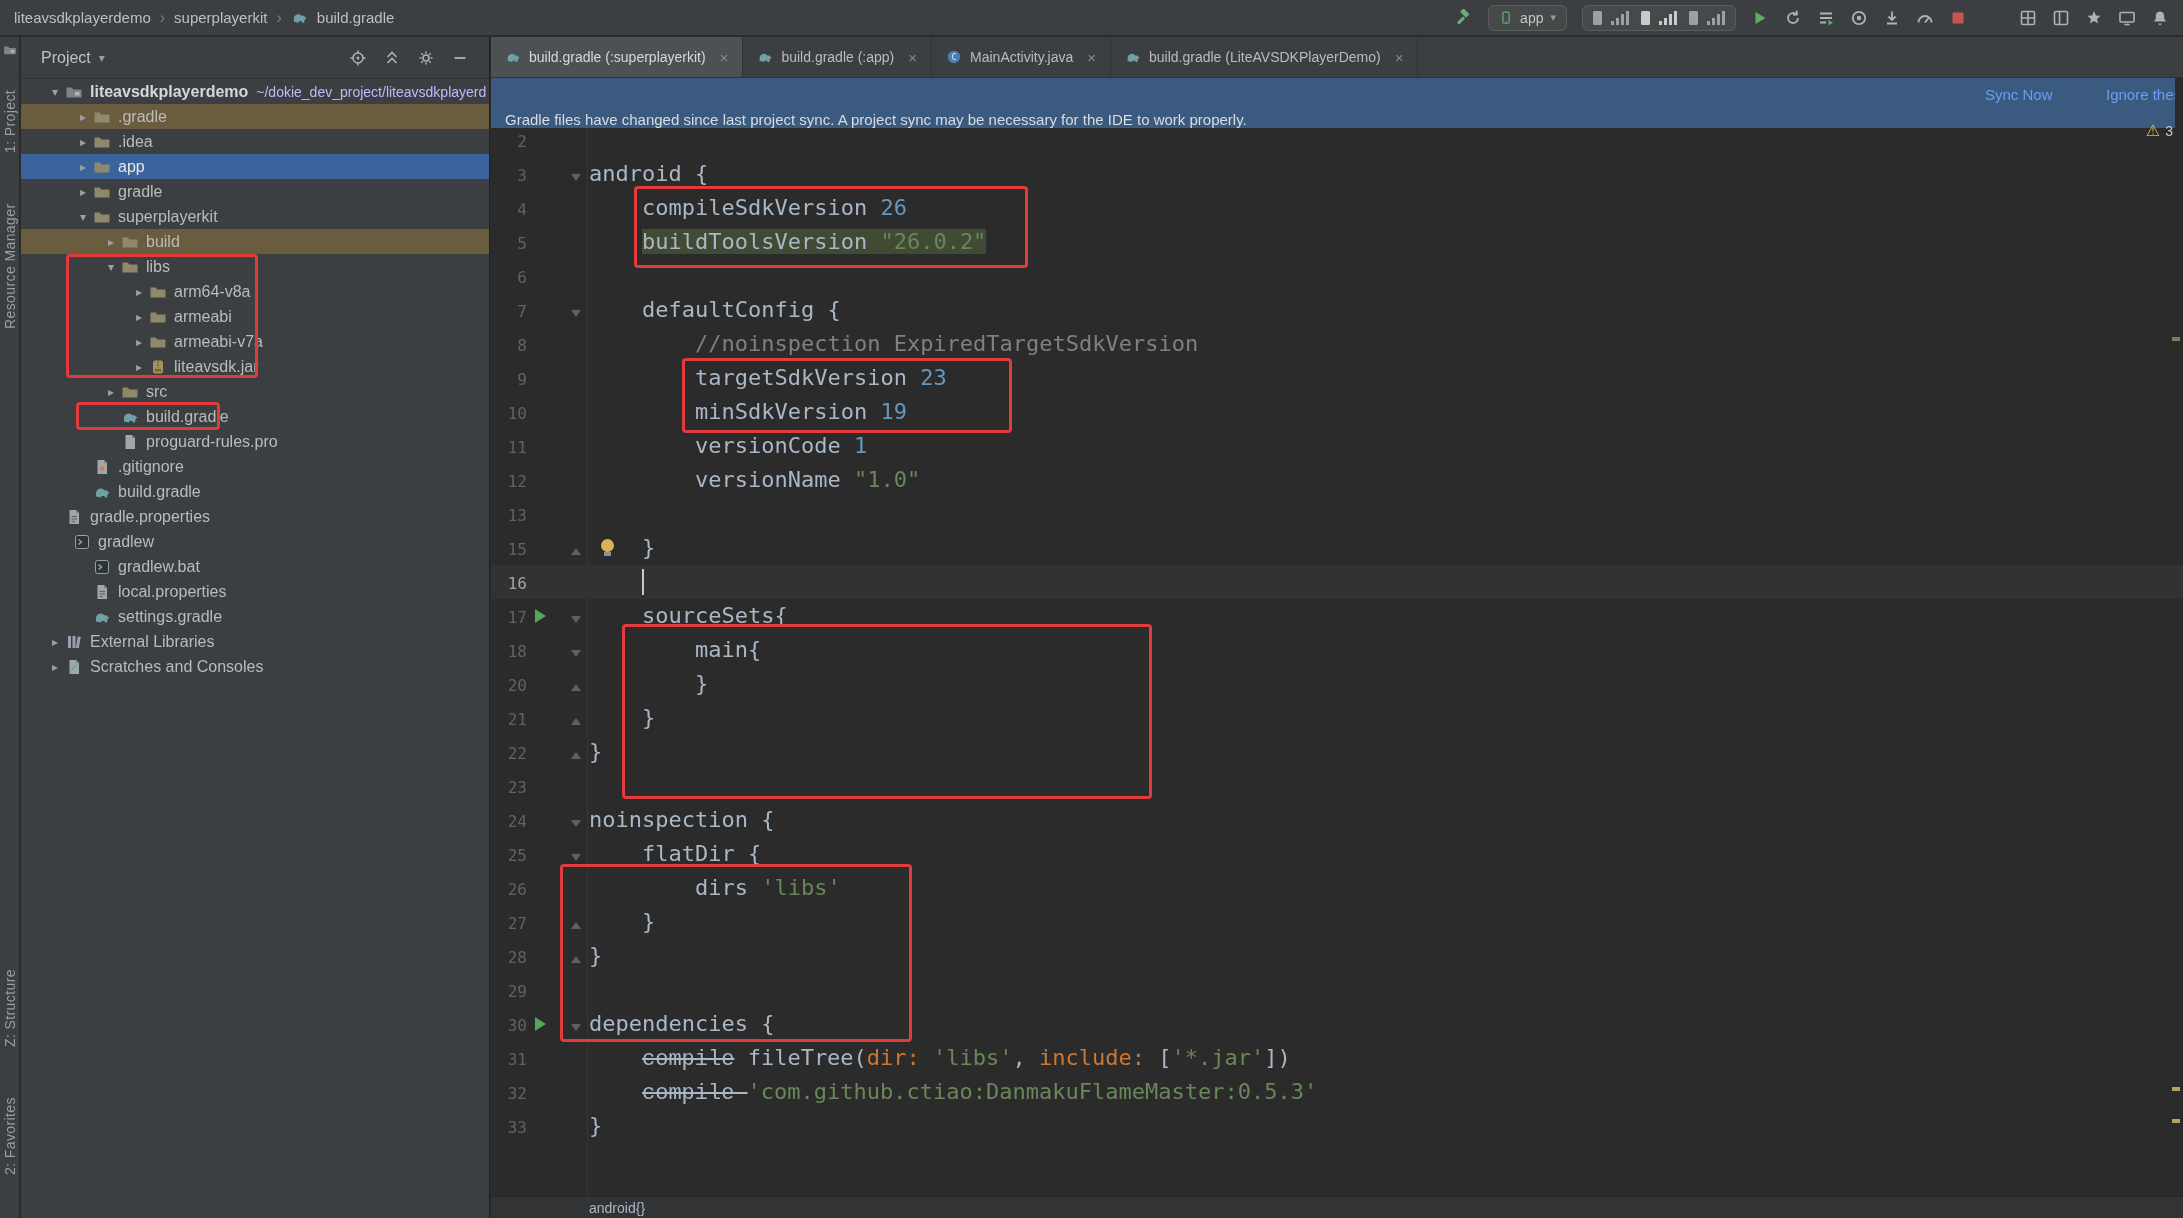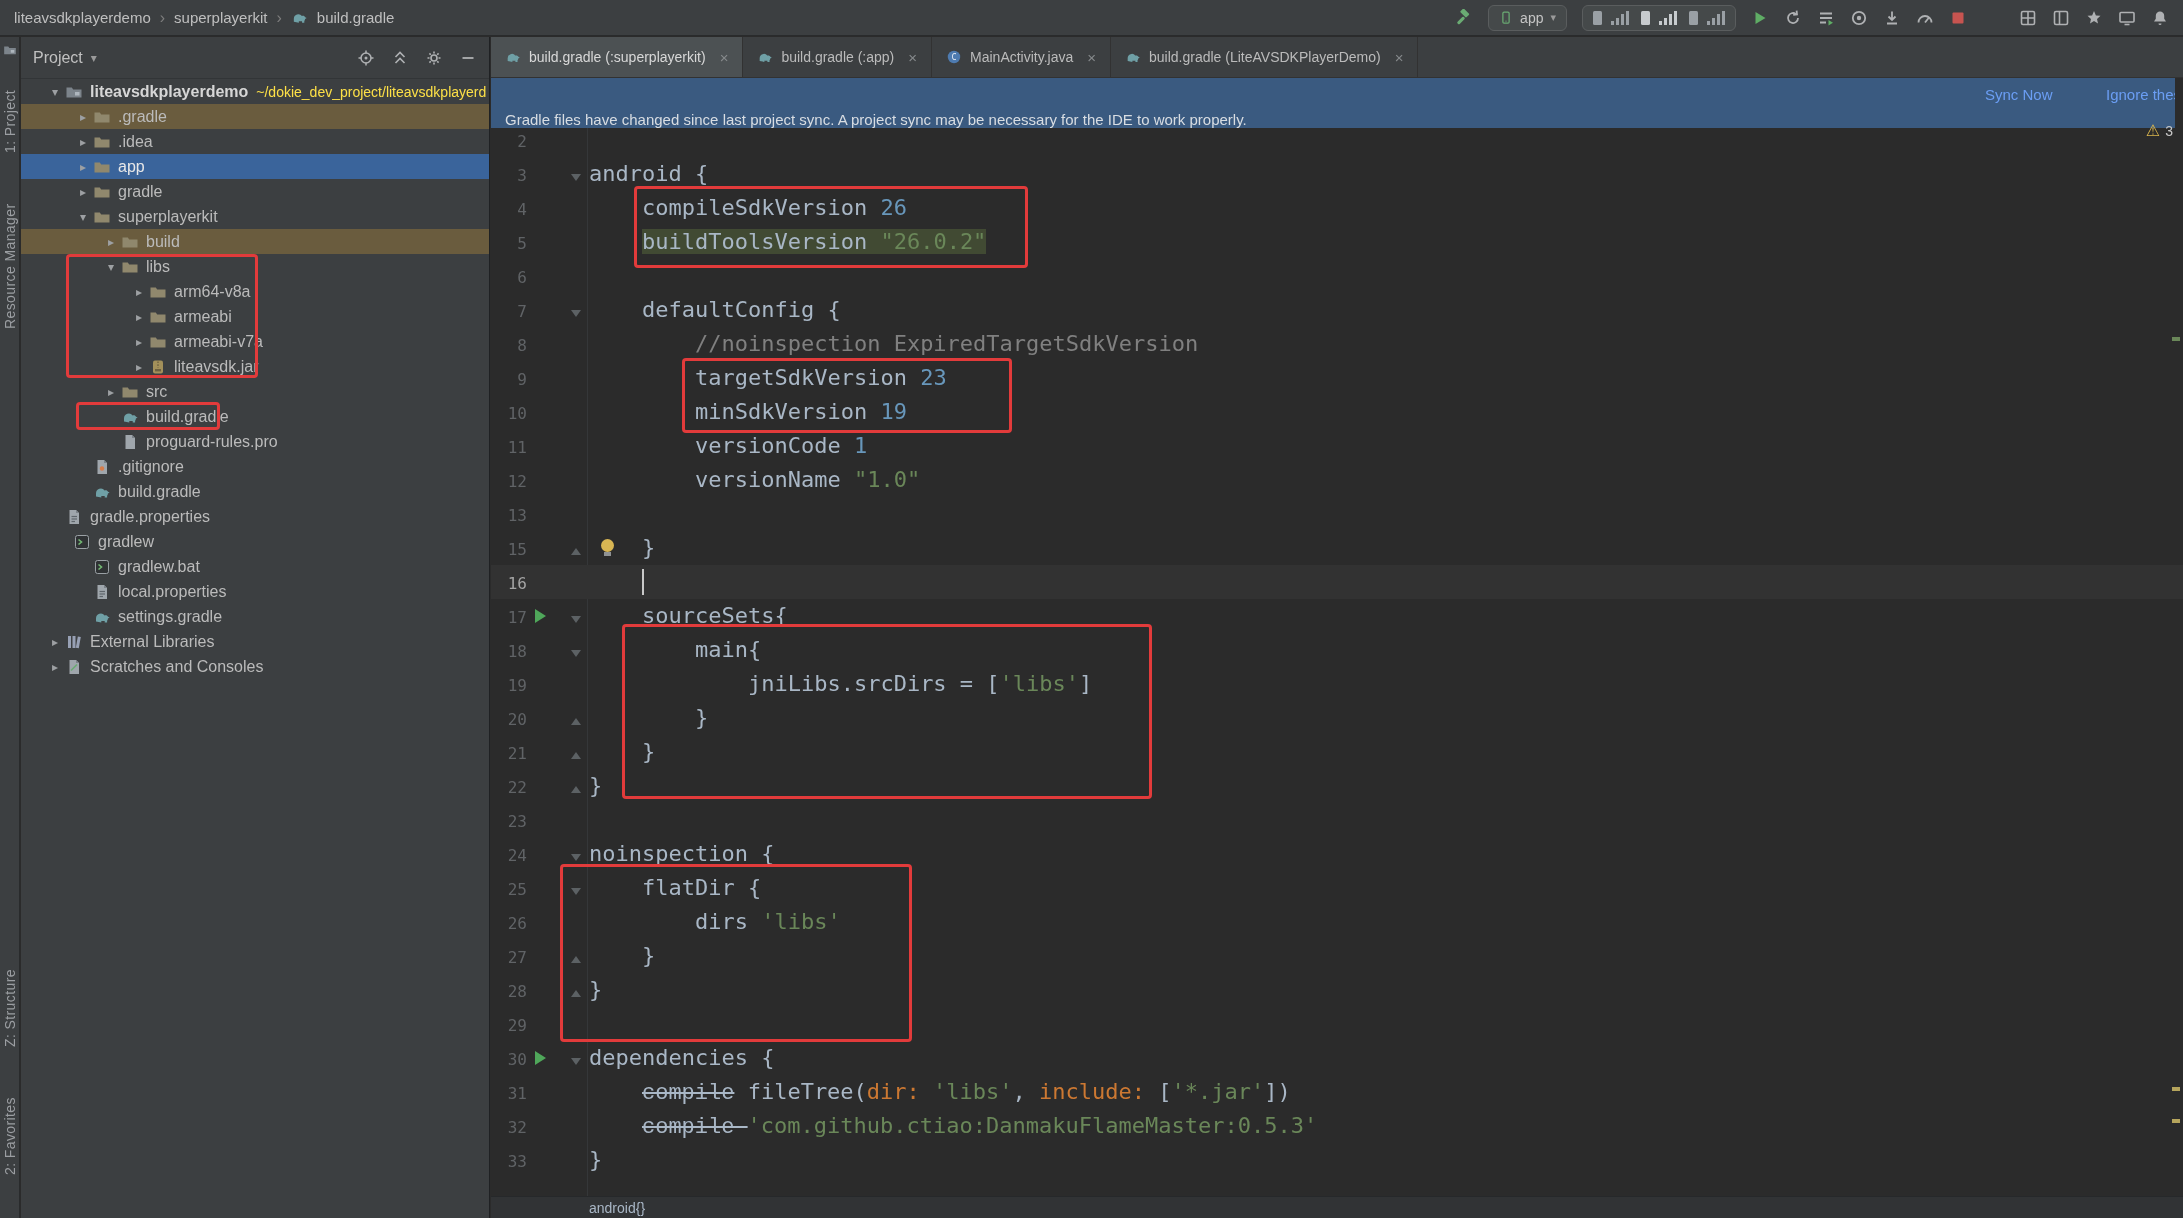--- a/index.html
+++ b/index.html
@@ -35,35 +35,35 @@
   .stripe-icon{position:absolute;left:3px;top:6px;width:14px;height:14px;}
   .vlabel{position:absolute;left:0;width:20px;display:flex;align-items:center;justify-content:center;
           writing-mode:vertical-rl;transform:rotate(180deg);color:#9b9ea2;font-size:14px;
           letter-spacing:.4px;white-space:nowrap;}
   #vl1{top:34px;height:100px;} #vl2{top:142px;height:175px;}
   #vl3{bottom:150px;height:120px;} #vl4{bottom:26px;height:112px;}
 
   
   .project-panel{position:absolute;left:21px;top:37px;width:469px;bottom:0;background:#3c3f41;
                  border-right:1px solid #1f2123;overflow:hidden;z-index:2;}
-  .panel-header{height:42px;display:flex;align-items:center;gap:8px;padding:0 12px;font-size:16px;
+  .panel-header{height:42px;display:flex;align-items:center;gap:8px;padding:0 20px;font-size:16px;
                 color:#c0c0c0;border-bottom:1px solid #323537;}
   .panel-header .caret{font-size:12px;color:#9a9a9a;}
   .ph-icons{margin-left:auto;display:flex;align-items:center;gap:16px;}
   .ph-icon{width:18px;height:18px;}
   .tree{position:absolute;left:0;right:0;top:42px;}
   .trow{display:flex;align-items:center;height:25px;font-size:16px;color:#bbbbbb;white-space:nowrap;
         overflow:hidden;cursor:default;}
   .trow.bg-brown{background:var(--tree-marked-brown);}
   .trow.bg-blue{background:var(--tree-selected-blue);color:#e8e8e8;}
   .trow .arrow{display:inline-block;width:20px;text-align:center;font-size:12px;color:#9da0a3;flex:none;}
   .trow .ticon{width:18px;height:18px;margin-right:7px;flex:none;}
   .trow .tlabel{}
   .trow .tlabel.bold{font-weight:bold;color:#d6d6d6;}
-  .trow .tsuffix{color:#fde047;margin-left:8px;font-size:14px;}
+  .trow .tsuffix{color:#c4b5fd;margin-left:8px;font-size:14px;}
 
   
   .editor{position:absolute;left:491px;top:37px;right:0;bottom:0;background:#2b2b2b;}
   .tabbar{position:absolute;left:0;top:0;right:0;height:41px;background:#3c3f41;
           border-bottom:1px solid #323232;display:flex;align-items:stretch;z-index:4;}
   .tab{display:flex;align-items:center;gap:8px;padding:12px 14px;font-size:14px;color:#bbbbbb;
        border-right:1px solid #323232;cursor:default;justify-content:flex-end;}
   .tab.active{background:#4c5153;color:#d8d8d8;}
   .tab .ticon{width:16px;height:16px;}
   .tab .close{color:#868a8c;font-size:15px;margin-left:6px;}
@@ -610,21 +610,20 @@
         <div class="line"><span class="ln">8</span><span class="runslot"></span><span class="foldslot"></span><span class="seg cm">        //noinspection ExpiredTargetSdkVersion</span></div>
         <div class="line"><span class="ln">9</span><span class="runslot"></span><span class="foldslot"></span><span class="seg pl">        targetSdkVersion </span><span class="seg num">23</span></div>
         <div class="line"><span class="ln">10</span><span class="runslot"></span><span class="foldslot"></span><span class="seg pl">        minSdkVersion </span><span class="seg num">19</span></div>
         <div class="line"><span class="ln">11</span><span class="runslot"></span><span class="foldslot"></span><span class="seg pl">        versionCode </span><span class="seg num">1</span></div>
         <div class="line"><span class="ln">12</span><span class="runslot"></span><span class="foldslot"></span><span class="seg pl">        versionName </span><span class="seg str">"1.0"</span></div>
         <div class="line"><span class="ln">13</span><span class="runslot"></span><span class="foldslot"></span></div>
         <div class="line"><span class="ln">15</span><span class="runslot"></span><span class="foldslot"><span class="fold-end"></span></span><span class="seg pl">    }</span><span class="bulb"></span></div>
         <div class="line cur"><span class="ln">16</span><span class="runslot"></span><span class="foldslot"></span><span class="caret-bar"></span></div>
         <div class="line"><span class="ln">17</span><span class="runslot"><span class="runmark"></span></span><span class="foldslot"><span class="fold-open"></span></span><span class="seg pl">    sourceSets{</span></div>
         <div class="line"><span class="ln">18</span><span class="runslot"></span><span class="foldslot"><span class="fold-open"></span></span><span class="seg pl">        main{</span></div>
-        <div class="line"><span class="ln">19</span><span class="runslot"></span><span class="foldslot"></span><span class="seg pl">            jniLibs.srcDirs = [</span><span class="seg str">'libs'</span><span class="seg pl">]</span></div>
         <div class="line"><span class="ln">20</span><span class="runslot"></span><span class="foldslot"><span class="fold-end"></span></span><span class="seg pl">        }</span></div>
         <div class="line"><span class="ln">21</span><span class="runslot"></span><span class="foldslot"><span class="fold-end"></span></span><span class="seg pl">    }</span></div>
         <div class="line"><span class="ln">22</span><span class="runslot"></span><span class="foldslot"><span class="fold-end"></span></span><span class="seg pl">}</span></div>
         <div class="line"><span class="ln">23</span><span class="runslot"></span><span class="foldslot"></span></div>
         <div class="line"><span class="ln">24</span><span class="runslot"></span><span class="foldslot"><span class="fold-open"></span></span><span class="seg pl">noinspection {</span></div>
         <div class="line"><span class="ln">25</span><span class="runslot"></span><span class="foldslot"><span class="fold-open"></span></span><span class="seg pl">    flatDir {</span></div>
         <div class="line"><span class="ln">26</span><span class="runslot"></span><span class="foldslot"></span><span class="seg pl">        dirs </span><span class="seg str">'libs'</span></div>
         <div class="line"><span class="ln">27</span><span class="runslot"></span><span class="foldslot"><span class="fold-end"></span></span><span class="seg pl">    }</span></div>
         <div class="line"><span class="ln">28</span><span class="runslot"></span><span class="foldslot"><span class="fold-end"></span></span><span class="seg pl">}</span></div>
         <div class="line"><span class="ln">29</span><span class="runslot"></span><span class="foldslot"></span></div>

